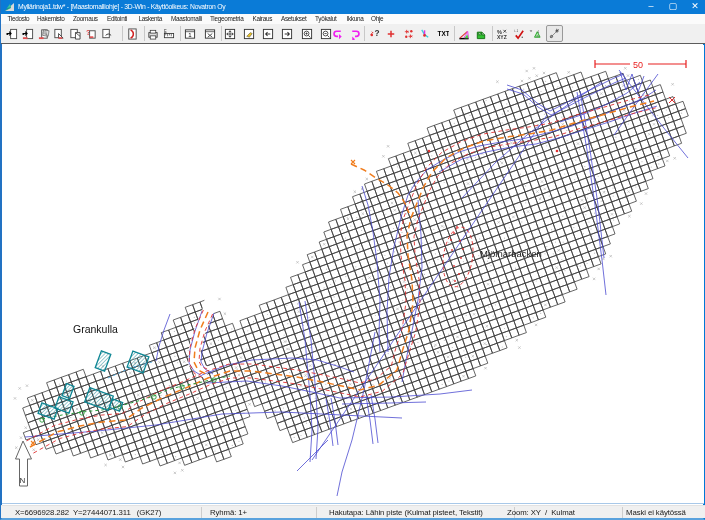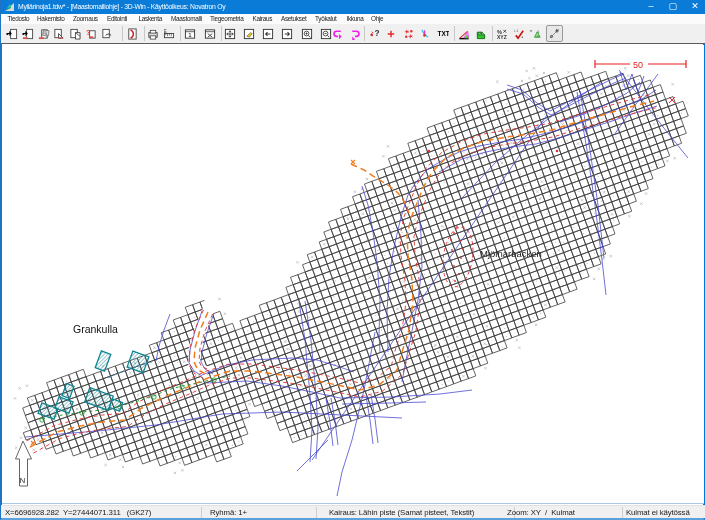--- a/index.html
+++ b/index.html
@@ -623,22 +623,22 @@
 <text x="478" y="257" font-size="9.5" fill="#222" font-family="Liberation Sans, sans-serif">Mjölnarbäcken</text>
 <g stroke="#e82020" stroke-width="1.2" fill="none">
           <path d="M593 64h35M646 64h38M593 60v8M684 60v8"></path>
         </g>
 <text x="631" y="68" font-size="9" fill="#e82020" font-family="Liberation Sans, sans-serif">50</text>
 <polygon points="21,441 13.5,459 17.5,459 17.5,486 25.5,486 25.5,459 29.5,459" fill="#fff" stroke="#666" stroke-width="1"></polygon>
 <text x="17.5" y="483" font-size="8" fill="#333" font-family="Liberation Sans, sans-serif">N</text>
   </svg>
  </div>
  <div class="status">
-  <span style="left:4px">X=6696928.282&nbsp; Y=27444071.311&nbsp;&nbsp; (GK27)</span>
+  <span style="left:14px">X=6696928.282&nbsp; Y=27444071.311&nbsp;&nbsp; (GK27)</span>
   <i style="left:200px"></i>
       <span style="left:209px">Ryhmä: 1+</span>
   <i style="left:315px"></i>
-      <span style="left:328px">Kairaus: Lähin piste (Samat pisteet, Tekstit)</span>
+      <span style="left:328px">Hakutapa: Lähin piste (Kulmat pisteet, Tekstit)</span>
   <i style="left:513px"></i>
       <span style="left:506px">Zoom: XY&nbsp; /&nbsp; Kulmat</span>
   <i style="left:621px"></i>
-      <span style="left:625px">Kulmat ei käytössä</span>
+      <span style="left:625px">Maski ei käytössä</span>
  </div>
 </div>
 </body></html>

